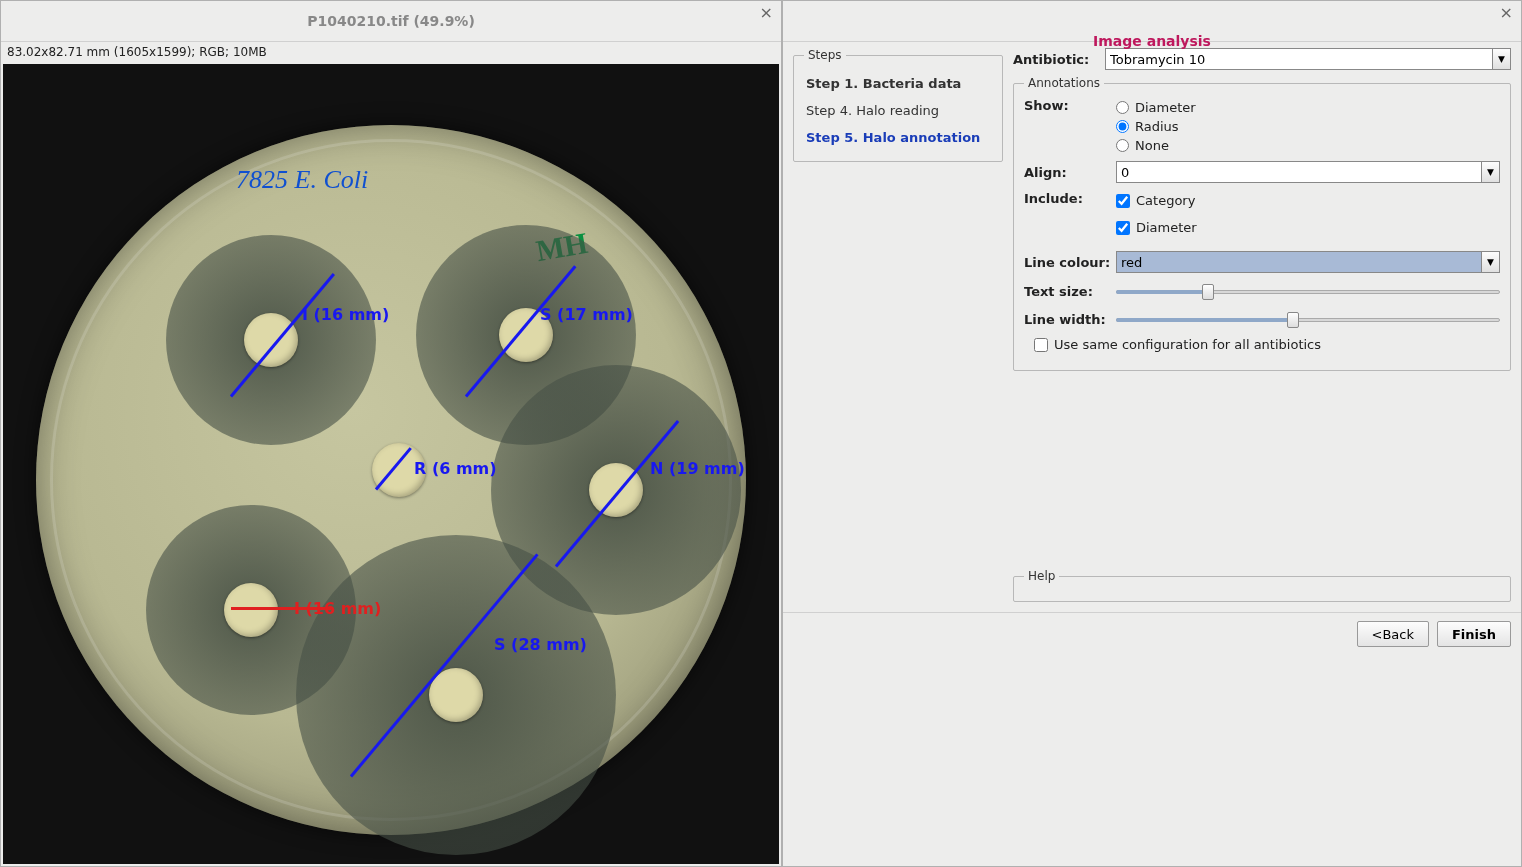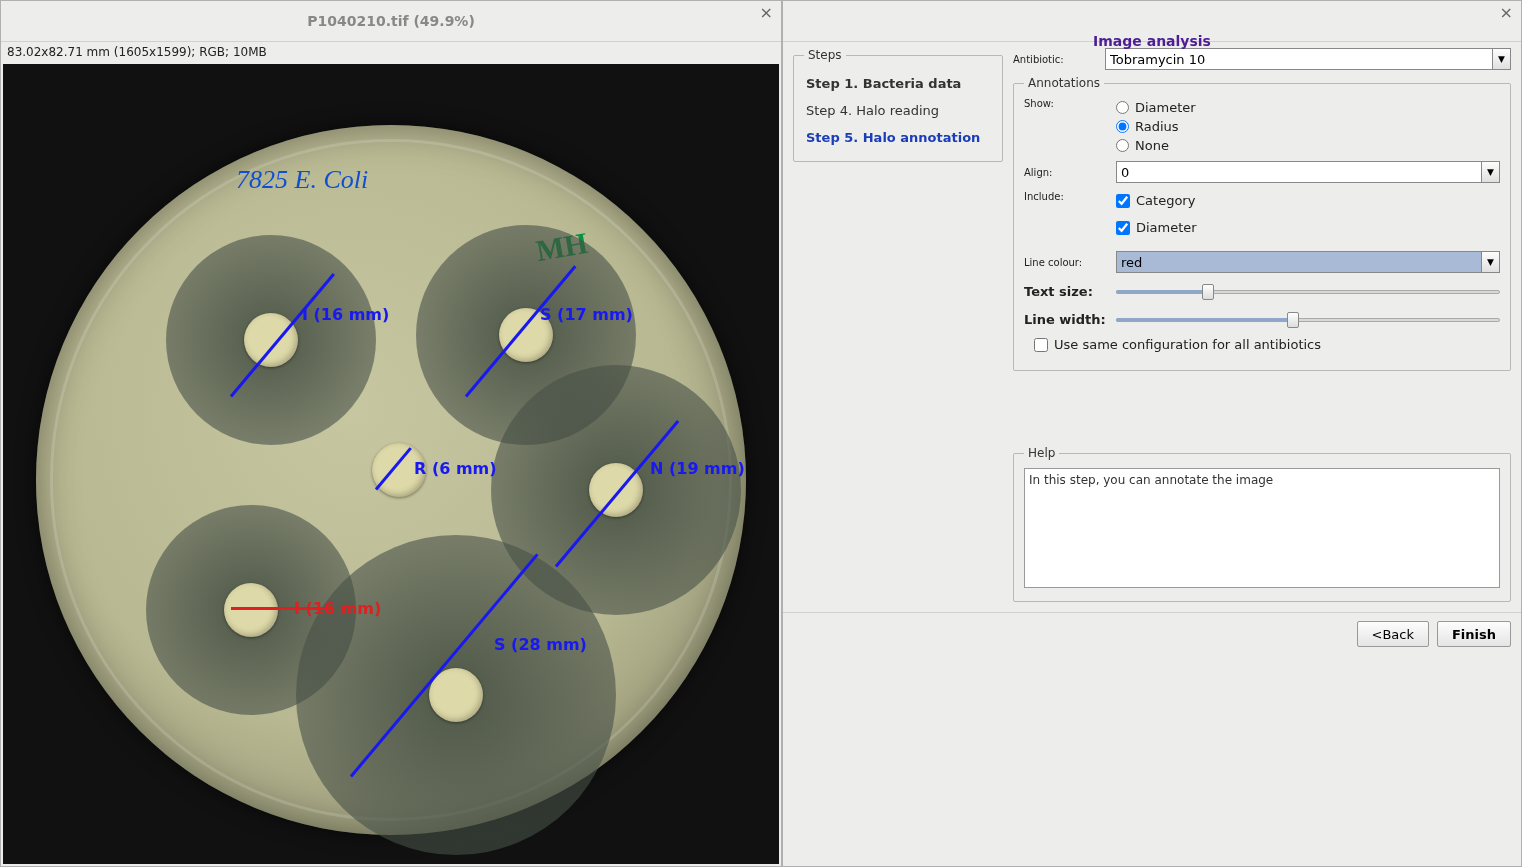--- a/index.html
+++ b/index.html
@@ -1,21 +1,21 @@
 <!DOCTYPE html>
 <html><head>
 <meta charset="utf-8">
 <style>
 * { box-sizing: border-box; margin: 0; padding: 0; font-family: "DejaVu Sans", "Liberation Sans", Arial, sans-serif; font-size: 13px; }
 body { background: #ededec; display: flex; height: 867px; width: 1522px; overflow: hidden; }
 .left-pane { width: 782px; display: flex; flex-direction: column; border: 1px solid #b0b0b0; background: #ededec; }
 .right-pane { flex: 1; display: flex; flex-direction: column; border: 1px solid #b0b0b0; background: #ededec; }
 .titlebar { height: 41px; background: #ededec; display: flex; align-items: center; justify-content: center; position: relative; border-bottom: 1px solid #d0d0d0; }
 .titlebar-text { color: #888; font-weight: bold; font-size: 14px; }
-.right-pane .titlebar-text { color: #4c1d95; margin-top: 40px; }
+.right-pane .titlebar-text { color: #be185d; margin-top: 40px; }
 .close-btn { position: absolute; right: 8px; top: 4px; color: #666; cursor: pointer; font-size: 16px; line-height: 16px; }
 .info-bar { padding: 3px 6px; background: #ededec; color: #222; font-size: 12px; }
 .image-holder { flex: 1; background: #111; position: relative; overflow: hidden; margin: 2px; }
 .petri { position: absolute; left: 50%; top: 52%; transform: translate(-50%,-50%); width: 710px; height: 710px; border-radius: 50%; background: radial-gradient(circle at 45% 40%, #c6c6a0 0%, #b8b892 55%, #9a9a7a 80%, #555 100%); box-shadow: inset 0 0 40px rgba(0,0,0,0.4), 0 0 20px rgba(0,0,0,0.6); }
 .petri::before { content:''; position:absolute; inset:14px; border-radius:50%; border: 3px solid rgba(255,255,255,0.15); }
 .halo { position:absolute; border-radius:50%; background: radial-gradient(circle, rgba(60,70,60,0.85) 0%, rgba(70,80,70,0.6) 70%, rgba(140,145,110,0) 100%); }
 .disk { position:absolute; width:54px; height:54px; border-radius:50%; background:#ded9a8; box-shadow: inset -2px -2px 6px rgba(0,0,0,0.25), 0 1px 3px rgba(0,0,0,0.4); transform: translate(-50%,-50%); }
 .handwrite-blue { position:absolute; color:#1050d0; font-family: "Comic Sans MS", cursive; font-size:26px; font-style: italic; font-weight: 500; }
 .handwrite-green { position:absolute; color:#0a9040; font-family: "Comic Sans MS", cursive; font-size:30px; font-weight: bold; transform: rotate(-10deg); }
 .ann-line { position:absolute; height:3px; transform-origin: left center; }
@@ -27,21 +27,21 @@
 
 .right-body { display:flex; gap:10px; padding: 6px 10px 0 10px; height: 570px; }
 .steps-box { width: 210px; }
 fieldset { border:1px solid #b8b8b8; border-radius:2px; padding: 8px 10px 10px 10px; margin-bottom: 10px; }
 legend { padding: 0 4px; color:#333; font-size:12px; }
 .step { padding: 6px 2px; color:#333; font-size:13px; cursor:pointer; }
 .step.bold { font-weight: bold; }
 .step.active { font-weight: bold; color: #1a3db8; }
 .config-col { flex:1; display:flex; flex-direction:column; }
 .row { display:flex; align-items:center; margin-bottom:6px; }
-.row label.lbl { width: 92px; color:#222; font-weight: normal; font-size: 10px; }
+.row label.lbl { width: 92px; color:#222; font-weight: bold; font-size: 13px; }
 .combo { flex:1; display:flex; }
 .combo select, .combo-input { flex:1; height:22px; border:1px solid #888; background:#fff; font-size:13px; padding: 0 4px; }
 .combo-btn { width:18px; height:22px; border:1px solid #888; border-left:none; background: linear-gradient(#fdfdfd,#e0e0e0); display:flex; align-items:center; justify-content:center; font-size:9px; cursor:pointer; }
 .combo-red { background:#a8bad6 !important; }
 .radio-group { display:flex; flex-direction:column; gap:4px; padding-top:2px; }
 .radio-item, .check-item { display:flex; align-items:center; gap:6px; font-size:13px; color:#222; }
 .check-item input { width:14px; height:14px; }
 .radio-item input { width:13px; height:13px; }
 .slider-row { display:flex; align-items:center; margin-bottom:4px; }
 .slider-row .lbl { width: 92px; color:#222; font-weight:bold; }
@@ -202,21 +202,20 @@
         </div>
 
         <label class="check-item" style="margin-left:10px; margin-top:4px;">
           <input type="checkbox" style="">
           <span>Use same configuration for all antibiotics</span>
         </label>
       </fieldset>
 
       <fieldset style="margin-top:auto;">
         <legend>Help</legend>
-        <textarea class="help-text" readonly="" style="">In this step, you can annotate the image</textarea>
       </fieldset>
     </div>
   </div>
 
   <div class="button-bar">
     <button class="btn">&lt;Back</button>
     <button class="btn primary">Finish</button>
   </div>
 </div>
 

